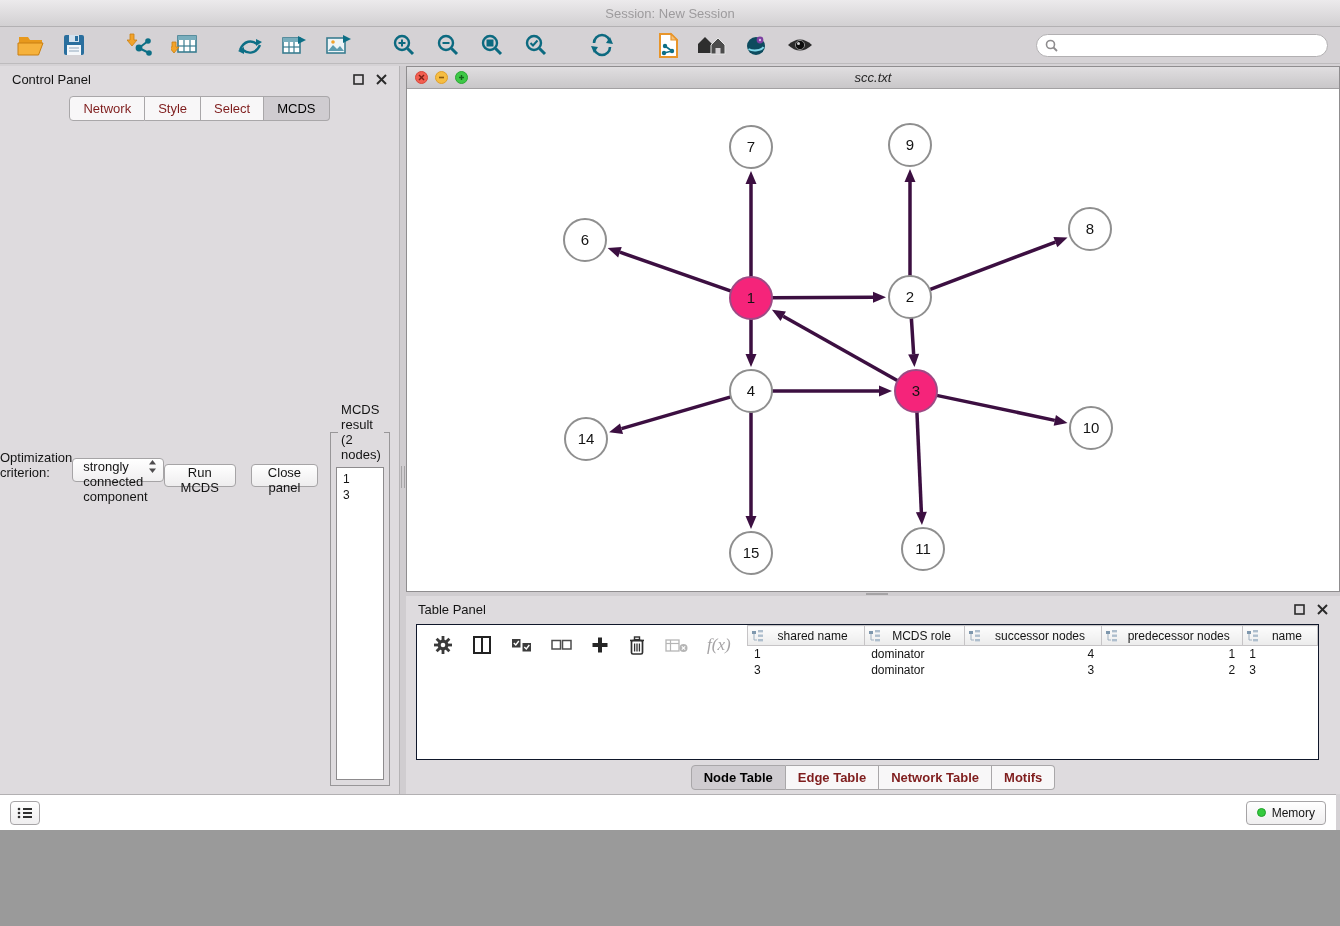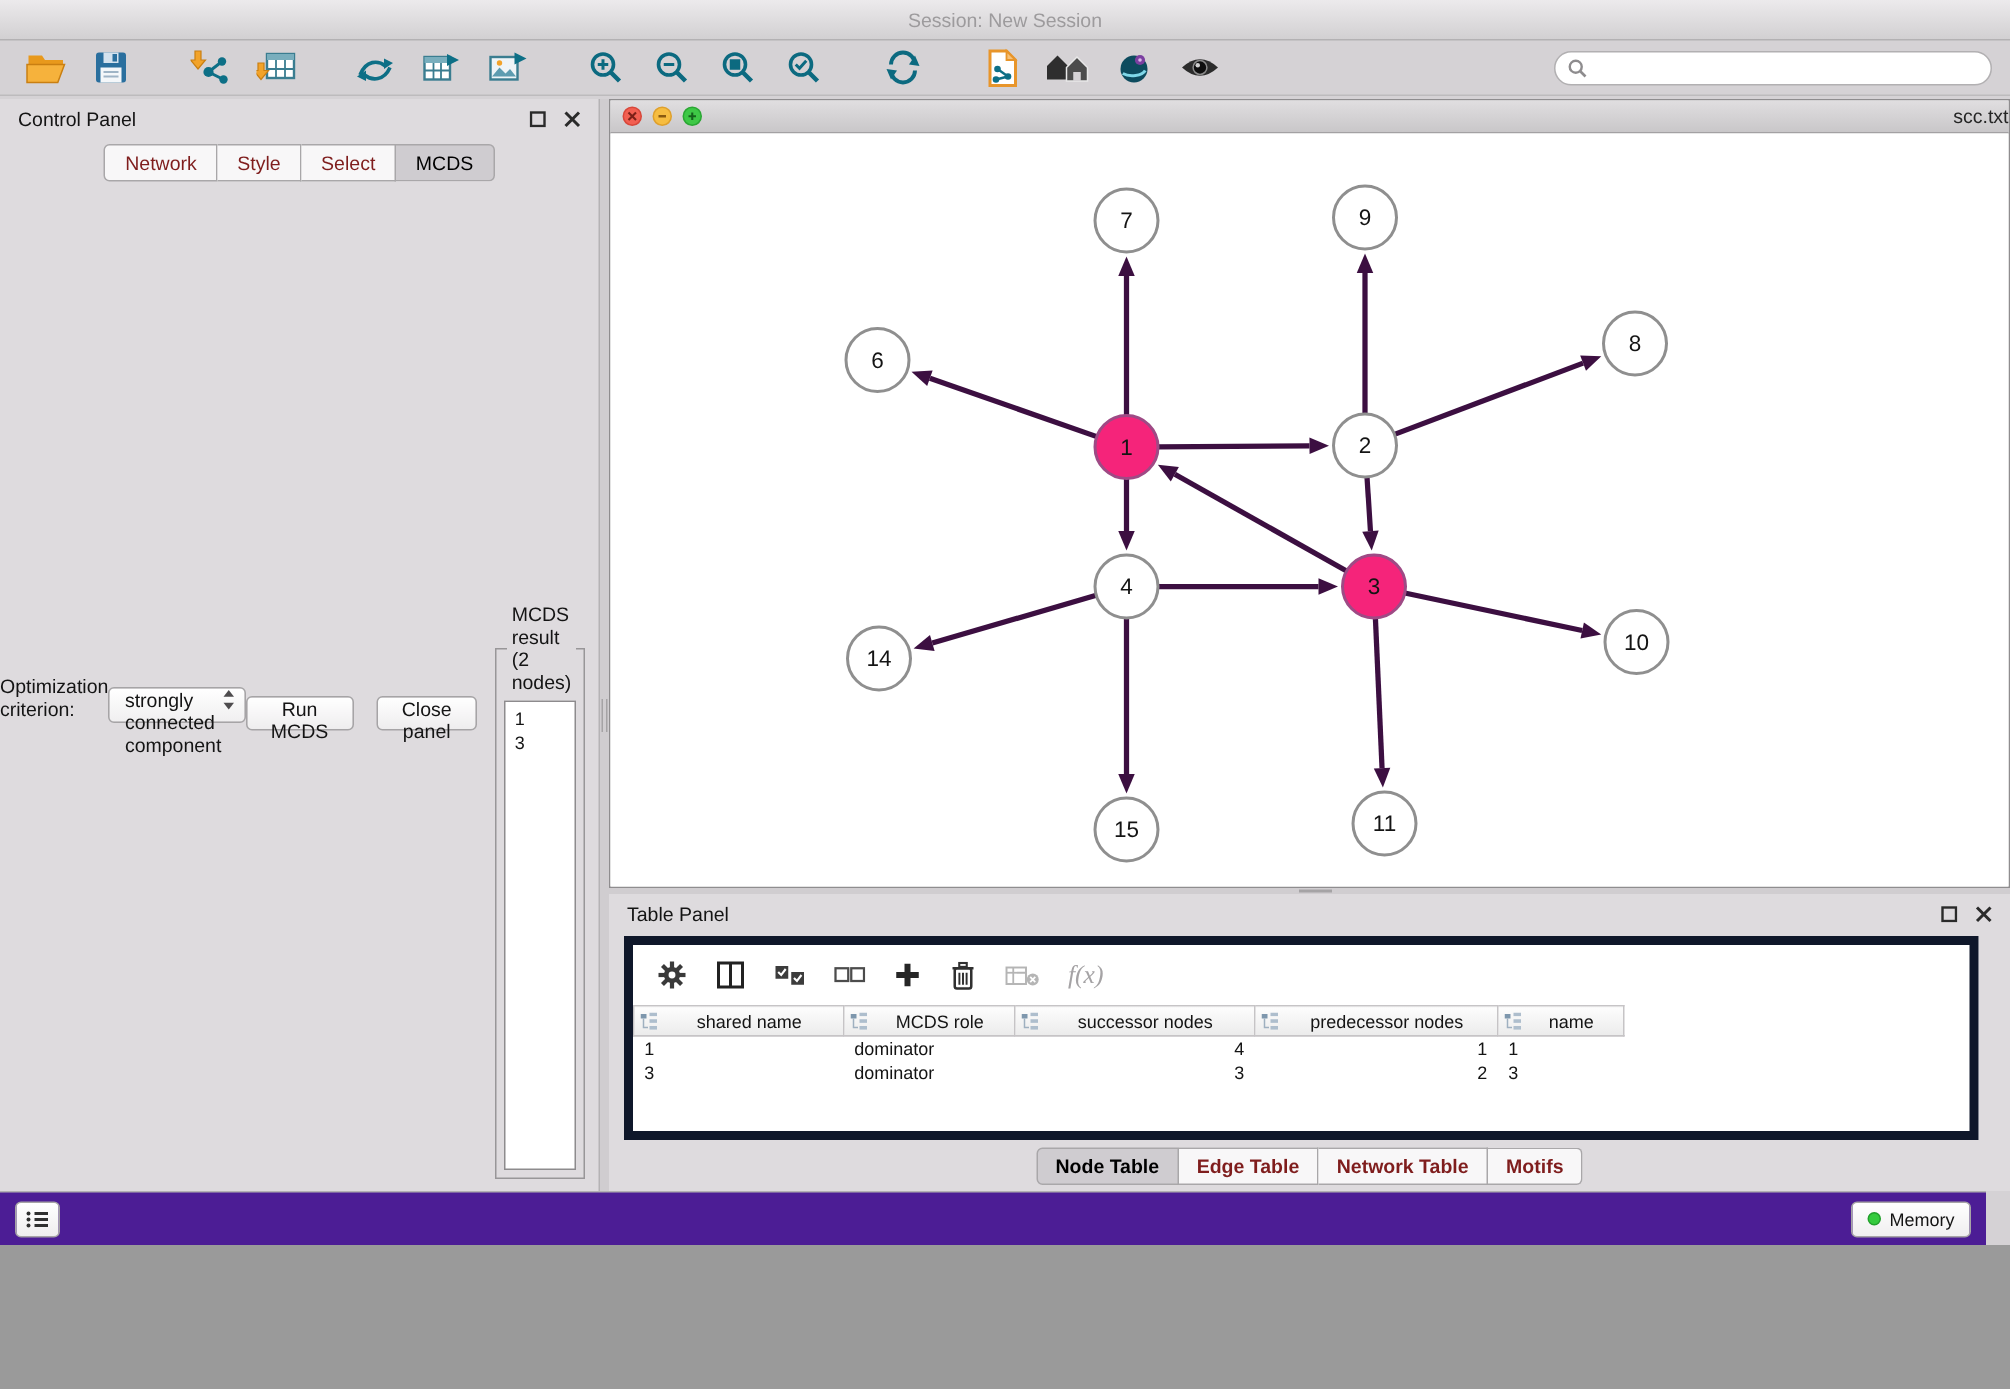--- a/index.html
+++ b/index.html
@@ -67,44 +67,44 @@
     background:#fff; border:1px solid #8f8d8f; display:flex; flex-direction:column; }
   .net-titlebar { height:22px; background:linear-gradient(#e0dee0,#c9c7c9);
     border-bottom:1px solid #a3a1a3; position:relative; display:flex; align-items:center; }
   .traffic { display:flex; gap:7px; margin-left:8px; z-index:2; }
   .light { width:13px; height:13px; border-radius:50%; display:flex; align-items:center;
     justify-content:center; cursor:default; }
   .light svg { display:block; }
   .light.red { background:#f25f51; border:1px solid #d8473a; }
   .light.yellow { background:#f6bd41; border:1px solid #dfa02c; }
   .light.green { background:#3ec846; border:1px solid #2aa733; }
-  .net-title { position:absolute; left:0; right:0; text-align:right; font-size:13px; color:#252525; }
+  .net-title { position:absolute; left:0; right:0; text-align:center; font-size:13px; color:#252525;font-style:italic; }
   .net-canvas { flex:1; position:relative; background:#fff; }
   #graph-svg { position:absolute; left:0; top:0; }
   #graph-svg text { font-family:"Liberation Sans", sans-serif; }
 
   
   .table-panel { position:absolute; left:406px; right:0; top:596px; bottom:36px;
     background:#dedbde; display:flex; flex-direction:column; }
-  .tp-card { flex:1; margin:2px 21px 0 10px; background:#fff; border:6px solid #0f172a;
-    display:flex; flex-direction:column; overflow:hidden; }
+  .tp-card { flex:1; margin:2px 21px 0 10px; background:#fff; border:1px solid #0f172a;
+    display:flex; flex-direction:row; overflow:hidden; }
   .tp-toolbar { height:40px; display:flex; align-items:center; gap:19px; padding:0 16px; }
   .tp-tool { border:none; background:transparent; display:flex; align-items:center; justify-content:center; cursor:default; }
   .fx-label { font-family:"Liberation Serif", serif; font-style:italic; font-size:17px; color:#a5a3a5; }
   .tp-table { border-collapse:collapse; table-layout:fixed; align-self:flex-start; }
   .tp-table th { height:20px; background:linear-gradient(#fdfdfd,#ebebeb); border:1px solid #c6c4c6;
     font-weight:normal; font-size:12px; color:#141414; position:relative; text-align:center; padding:0 4px 0 18px; }
   .tp-table th .sort-ic { position:absolute; left:4px; top:4px; }
   .tp-table td { height:16px; font-size:12px; color:#141414; padding:0 7px; white-space:nowrap; }
   .tp-tabs { height:34px; display:flex; align-items:center; justify-content:center; }
   .tp-tabs .tab { font-weight:bold; padding:4px 12px; }
   .tp-tabs .tab.selected { font-weight:bold; }
 
   
-  .statusbar { position:absolute; left:0; right:16px; bottom:0; height:36px; background:#4c1d95;
+  .statusbar { position:absolute; left:0; right:4px; bottom:0; height:36px; background:#ffffff;
     border-top:1px solid #b2b0b2; display:flex; align-items:center; padding:0 10px; }
   .sb-btn { width:30px; height:24px; background:linear-gradient(#ffffff,#efeeef);
     border:1px solid #a6a4a6; border-radius:4px; display:flex; align-items:center; justify-content:center; cursor:default; }
   .memory-btn { margin-left:auto; height:24px; display:flex; align-items:center; gap:6px;
     background:linear-gradient(#ffffff,#efeeef); border:1px solid #a6a4a6; border-radius:4px;
     padding:0 10px; font-size:12px; color:#141414; cursor:default; }
   .memory-dot { width:9px; height:9px; border-radius:50%; background:#35cb3e; border:1px solid #22a02c; }
 </style>
 </head>
 <body>

